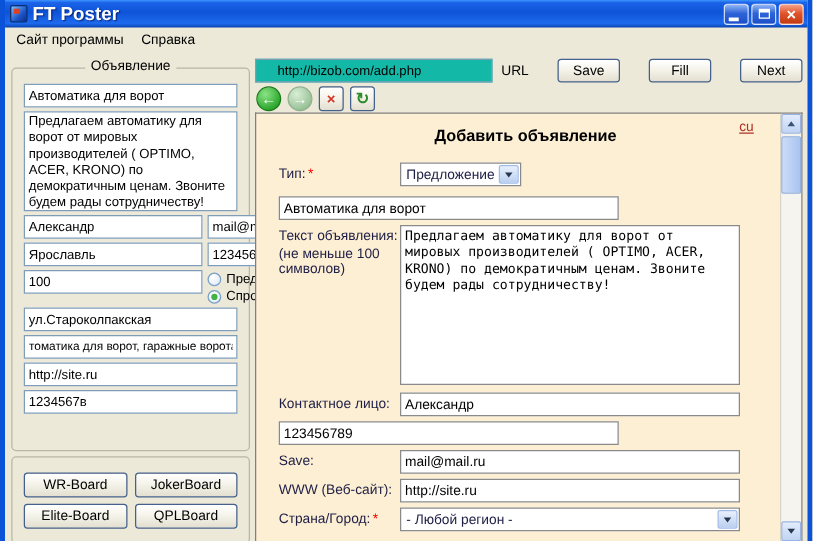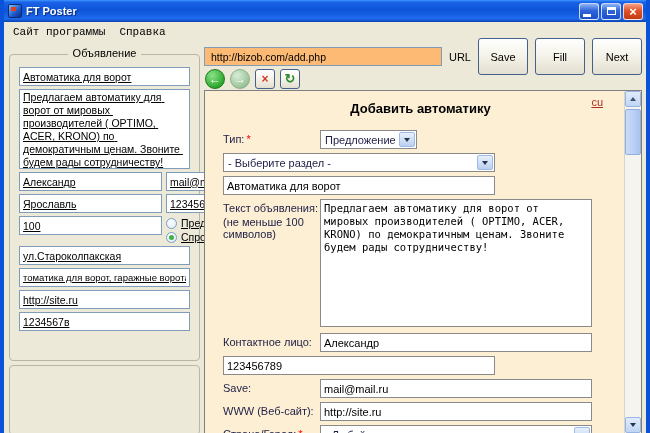--- a/index.html
+++ b/index.html
@@ -9,37 +9,37 @@
   .window { position:absolute; inset:0; background:#ECE9D8;
             border-left:4px solid #0A52D8; border-right:4px solid #0A52D8; }
 
   
   .titlebar { height:22px; display:flex; align-items:center; padding:0 3px;
     background:linear-gradient(180deg,#3D95FF 0%,#1A62E8 10%,#0D54D8 45%,#1E6AEE 85%,#0A43B0 100%); }
   .app-icon { width:14px; height:14px; border-radius:2px; margin:0 4px 0 1px;
     background:linear-gradient(135deg,#7FC3FF 0%,#1D55C8 60%,#0B2F8C 100%);
     border:1px solid #0A2E70; position:relative; }
   .app-icon::after { content:""; position:absolute; left:2px; top:2px; width:5px; height:4px; background:#E04020; }
-  .wtitle { color:#fff; font-weight:bold; font-size:11px; text-shadow:1px 1px 1px rgba(0,0,60,.6); }
+  .wtitle { color:#fff; font-weight:bold; font-size:15px; text-shadow:1px 1px 1px rgba(0,0,60,.6); }
   .winbtns { margin-left:auto; display:flex; gap:2px; }
   .wbtn { width:20px; height:17px; border-radius:3px; border:1px solid rgba(255,255,255,.75);
     display:flex; align-items:center; justify-content:center; }
   .wbtn.bl { background:linear-gradient(180deg,#8FB4F4 0%,#2E63D8 45%,#1D4FC8 100%); }
   .wbtn.close { background:linear-gradient(180deg,#F5A088 0%,#E0532B 45%,#C23A10 100%);
     color:#fff; font-weight:bold; font-size:13px; line-height:13px; }
   .g-min { width:8px; height:3px; background:#fff; align-self:flex-end; margin:0 0 2px -4px; }
   .g-max { width:9px; height:8px; border:1px solid #fff; border-top:3px solid #fff; }
 
   
   .menubar { height:20px; display:flex; align-items:center; padding-left:2px; }
-  .menuitem { padding:2px 7px; color:#000;font-family:Liberation Mono, monospace; }
+  .menuitem { padding:2px 7px; color:#000; }
 
   
   .sidebar { position:absolute; left:5px; top:50px; width:191px; bottom:0; }
-  .groupbox { position:absolute; left:0; right:0; border:1px solid #B9B6A6; border-radius:4px;text-decoration:underline; }
+  .groupbox { position:absolute; left:0; right:0; border:1px solid #B9B6A6; border-radius:4px; }
   .gb-legend { position:absolute; top:-8px; left:50%; transform:translateX(-50%);
     background:#ECE9D8; padding:0 5px; white-space:nowrap; color:#000; }
   .gb1 { top:4px; height:307px; padding:12px 9px 6px; }
   .gb2 { top:315px; height:70px; padding:12px 9px 6px; }
   .lin { display:block; width:100%; height:19px; border:1px solid #7F9DB9; background:#fff;
     font:10.5px "Liberation Sans",sans-serif; padding:1px 3px; margin-bottom:3px; }
   .lin.small { font-size:9.5px; }
   .ltarea { display:block; width:100%; height:80px; border:1px solid #7F9DB9; background:#fff;
     font:10.5px/13px "Liberation Sans",sans-serif; padding:1px 3px; resize:none; overflow:hidden; margin-bottom:3px; }
   .two { display:flex; gap:4px; margin-bottom:3px; }
@@ -51,24 +51,24 @@
     background:radial-gradient(circle at 35% 30%,#FFFFFF,#DCE8F4); display:flex; align-items:center; justify-content:center; }
   .rdot.sel::after { content:""; width:5px; height:5px; border-radius:50%; background:#41B243; }
   .btngrid { display:grid; grid-template-columns:1fr 1fr; gap:5px 6px; }
   .xpbtn { height:20px; border:1px solid #44608C; border-radius:3px; text-align:center;
     background:linear-gradient(180deg,#FFFFFF 0%,#F4F2E8 50%,#E3DFD0 100%);
     font:11px "Liberation Sans",sans-serif; display:flex; align-items:center; justify-content:center; color:#000; }
 
   
   .urlrow { position:absolute; left:200px; top:47px; right:4px; height:19px;
     display:flex; align-items:center; gap:7px; }
-  .urlinput { width:252px; height:19px; border:1px solid #7F9DB9; background:#fdba74;
-    font:10.5px "Liberation Sans",sans-serif; padding:1px 6px; }
+  .urlinput { width:252px; height:19px; border:1px solid #7F9DB9; background:#14b8a6;
+    font:10.5px "Liberation Sans",sans-serif; padding:1px 17px; }
   .urllabel { color:#000; }
-  .tbtn { width:50px; height:37px; flex:none; }
+  .tbtn { width:50px; height:19px; flex:none;margin-left:16px; }
 
   
   .navrow { position:absolute; left:201px; top:68px; height:21px; display:flex; gap:5px; align-items:center; }
   .navcircle { width:20px; height:20px; border-radius:50%; color:#fff; font-weight:bold; font-size:12px;
     display:flex; align-items:center; justify-content:center; line-height:1; }
   .navcircle.back { background:radial-gradient(circle at 35% 30%,#8BE387,#2FA930 70%,#1B7F1C); border:1px solid #1A7A1A; }
   .navcircle.fwd  { background:radial-gradient(circle at 35% 30%,#D8EED6,#9CC49A 70%,#7FA87E); border:1px solid #8FAE8E; }
   .navsq { width:20px; height:20px; font-weight:bold; font-size:12px; }
   .navsq.stop { color:#D03A2A; }
   .navsq.refresh { color:#2E8B2E; font-size:13px; }
@@ -165,20 +165,26 @@
         </div>
       </div>
 
       <input class="lin" value="ул.Староколпакская" style="">
       <input class="lin small" value="томатика для ворот, гаражные ворота" style="">
       <input class="lin" value="http://site.ru" style="">
       <input class="lin" value="1234567в" style="">
     </div>
 
     <div class="groupbox gb2">
+      <div class="btngrid">
+        <div class="xpbtn">WR-Board</div>
+        <div class="xpbtn">JokerBoard</div>
+        <div class="xpbtn">Elite-Board</div>
+        <div class="xpbtn">QPLBoard</div>
+      </div>
     </div>
   </div>
 
   <div class="urlrow">
     <input class="urlinput" value="http://bizob.com/add.php" style="">
     <span class="urllabel">URL</span>
     <div class="xpbtn tbtn">Save</div>
     <div class="xpbtn tbtn">Fill</div>
     <div class="xpbtn tbtn">Next</div>
   </div>
@@ -193,40 +199,34 @@
     <div class="xpbtn navsq stop">
         <span>×</span>
       </div>
     <div class="xpbtn navsq refresh">
         <span>↻</span>
       </div>
   </div>
 
   <div class="pageframe">
     <div class="pagecontent">
-      <div class="ptitle">Добавить автоматику</div>
+      <div class="ptitle">Добавить объявление</div>
       <span class="partial-link">cu</span>
 
       <div class="prow">
         <div class="plabel"><span>Тип:</span><span class="req">*</span></div>
         <div class="psel narrow">
           <span>Предложение</span>
           <span class="selarrow">
               <span class="tri-dn"></span>
             </span>
         </div>
       </div>
 
       <div class="prow">
-        <div class="psel">
-          <span>- Выберите раздел -</span>
-          <span class="selarrow">
-              <span class="tri-dn"></span>
-            </span>
-        </div>
       </div>
 
       <div class="prow">
         <input class="pin" value="Автоматика для ворот" style="">
       </div>
 
       <div class="prow textrow">
         <div class="plabel">
           <span>Текст объявления:</span><span class="req">*</span>
           <span class="note">(не меньше 100 символов)</span>

